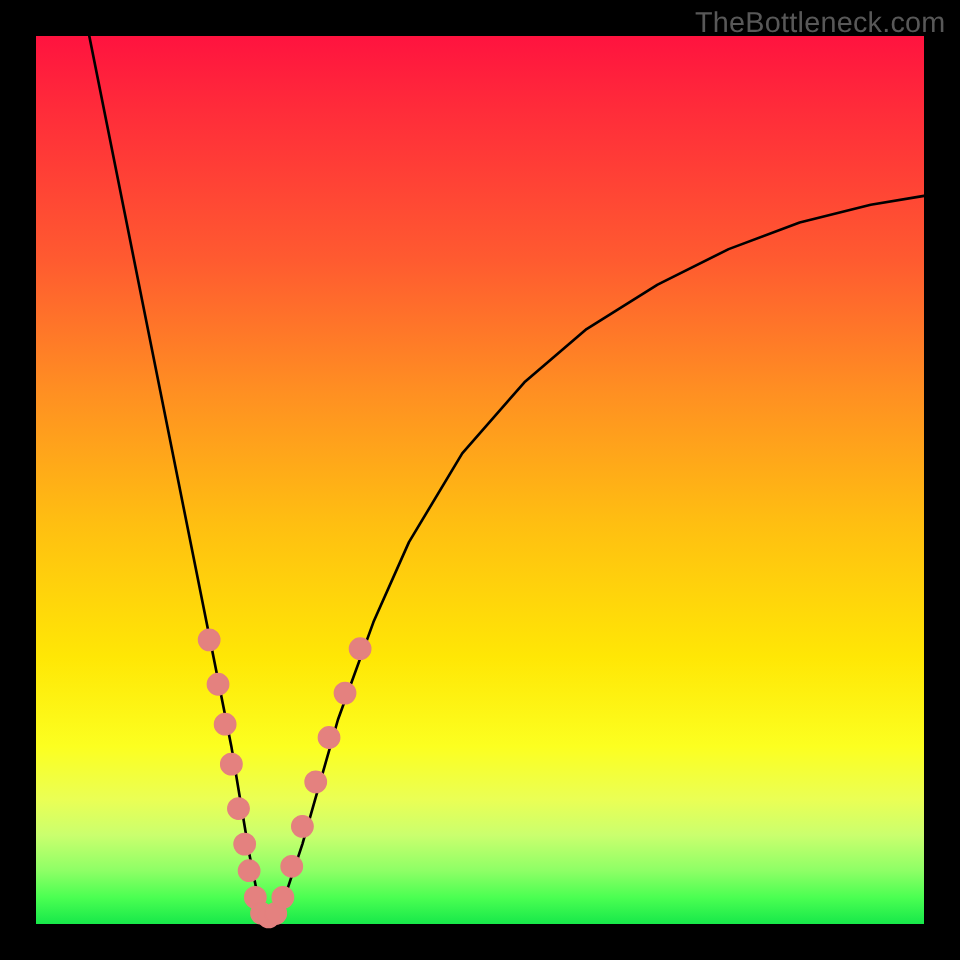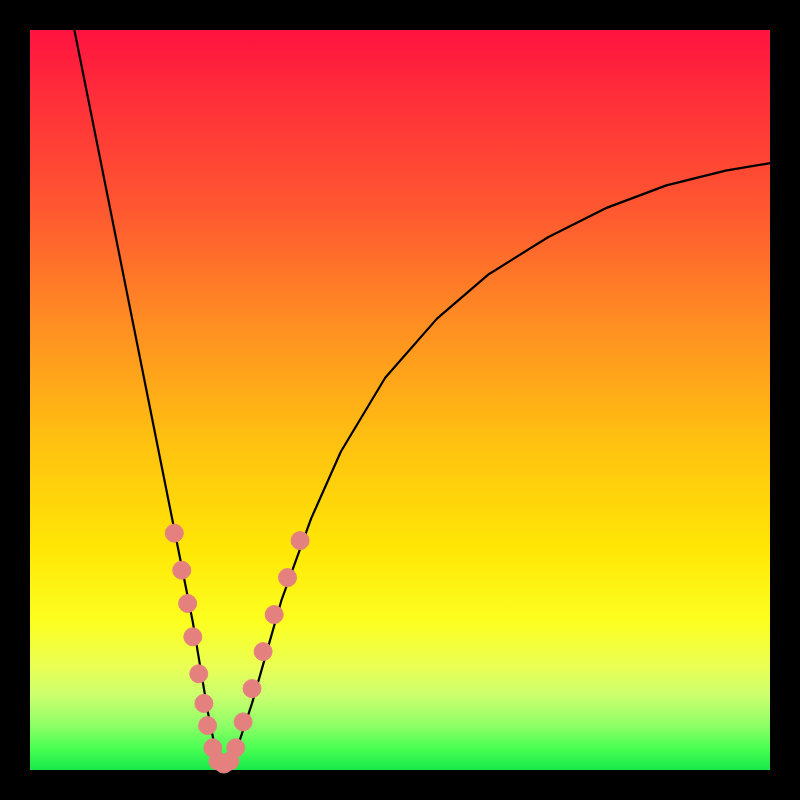--- a/index.html
+++ b/index.html
@@ -83,13 +83,14 @@
           <circle cx="205.72" cy="717.80" r="9" fill="#e4817f" stroke="#e4817f"></circle>
           <circle cx="213.12" cy="691.90" r="9" fill="#e4817f" stroke="#e4817f"></circle>
           <circle cx="222.00" cy="658.60" r="9" fill="#e4817f" stroke="#e4817f"></circle>
           <circle cx="233.10" cy="621.60" r="9" fill="#e4817f" stroke="#e4817f"></circle>
           <circle cx="244.20" cy="584.60" r="9" fill="#e4817f" stroke="#e4817f"></circle>
           <circle cx="257.52" cy="547.60" r="9" fill="#e4817f" stroke="#e4817f"></circle>
           <circle cx="270.10" cy="510.60" r="9" fill="#e4817f" stroke="#e4817f"></circle>
         </g>
     </svg>
   </div>
+  <div class="watermark">TheBottleneck.com</div>
 </div>
 
 </body></html>

